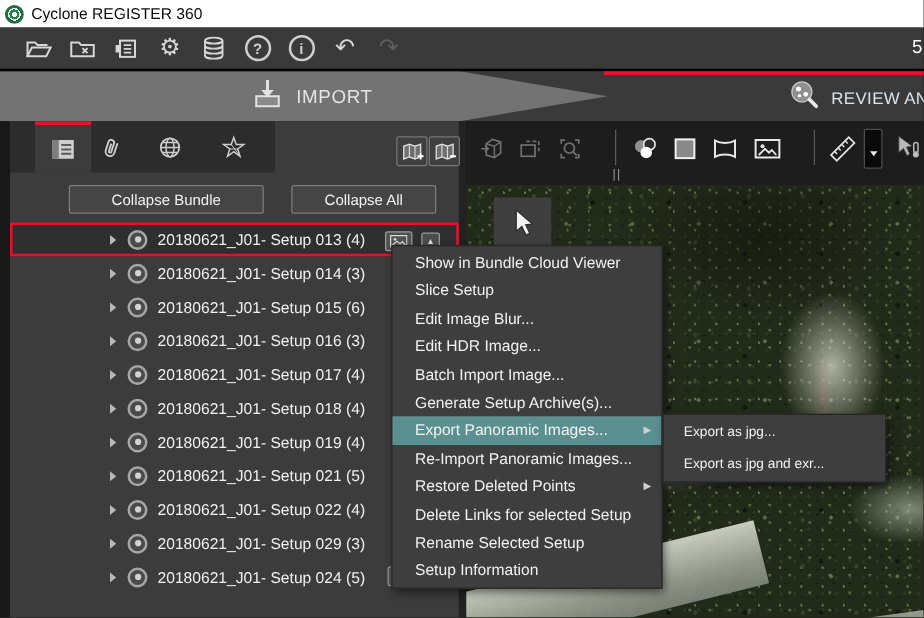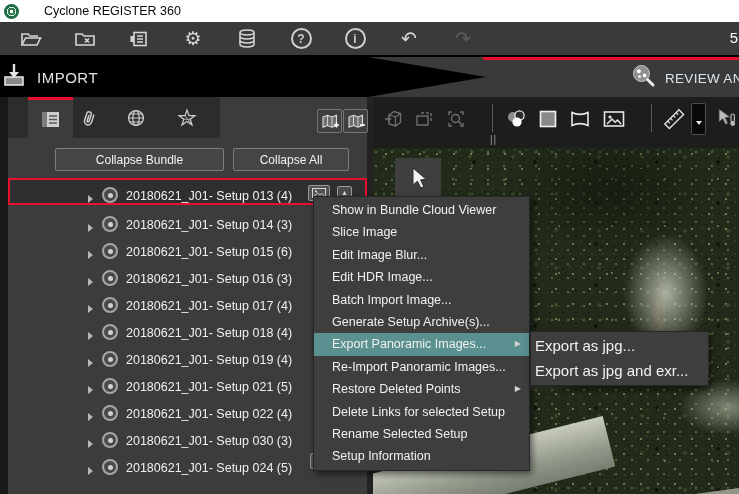--- a/index.html
+++ b/index.html
@@ -1,62 +1,62 @@
 <!DOCTYPE html>
 <html><head>
 <meta charset="utf-8">
 <style>
   html,body{margin:0;padding:0;}
   body{
     width:739px;height:494px;position:relative;overflow:hidden;
     background:#2a2a2a;font-family:"Liberation Sans",sans-serif;
     -webkit-font-smoothing:antialiased;
   }
-  .abs{position:absolute;gap:19px;}
+  .abs{position:absolute;}
   
   #titlebar{left:0;top:0;width:739px;height:22px;background:#ffffff;display:flex;align-items:center;}
   #app-logo{width:15px;height:15px;border-radius:50%;margin:0 6px 0 4px;
     background:radial-gradient(circle,#ffffff 0 2px,#2e7d4f 2px 4px,#dfeee2 4px 5px,#1f6b44 5px 8px);}
   #titletext{font-size:12.5px;color:#0a0a0a;}
   
   #toolbar{left:0;top:22px;width:739px;height:33px;background:#3a3a3a;display:flex;align-items:center;padding-left:18px;box-sizing:border-box;}
   .tbi{width:26px;height:26px;margin-right:9px;display:flex;align-items:center;justify-content:center;color:#d6d6d6;}
   .tbi svg{display:block;}
   .glyph{font-family:"DejaVu Sans",sans-serif;font-size:19px;line-height:1;color:#d6d6d6;}
   .circ{width:17px;height:17px;border:2px solid #cfcfcf;border-radius:50%;display:flex;align-items:center;justify-content:center;
         font-size:12px;font-weight:bold;color:#cfcfcf;}
   .disabled .glyph{color:#5e5e5e;}
   #corner-num{right:1px;top:29px;color:#ffffff;font-size:15px;z-index:3;}
   
   #blackline{left:0;top:55px;width:739px;height:2px;background:#000;}
   #ribbon{left:0;top:57px;width:739px;height:40px;background:#3a3a3a;}
-  #import-chevron{position:absolute;left:0;top:0;width:487px;height:40px;background:#000000;
+  #import-chevron{position:absolute;left:0;top:0;width:487px;height:40px;background:#737373;
     clip-path:polygon(0 0,368px 0,486px 50%,368px 100%,0 100%);
-    display:flex;align-items:center;box-sizing:border-box;}
+    display:flex;align-items:center;padding-left:200px;box-sizing:border-box;}
   #import-label{color:#e3e3e3;font-size:15px;letter-spacing:.5px;margin-left:9px;}
   #review-redline{left:483px;top:0;width:256px;height:3px;background:#e8112d;}
   #review-tab{position:absolute;left:630px;top:3px;height:37px;display:flex;align-items:center;white-space:nowrap;}
   #review-label{color:#d7e4ee;font-size:13.5px;letter-spacing:.3px;margin-left:8px;}
   
   #left-strip{left:0;top:97px;width:8px;height:397px;background:#181818;}
   #panel{left:8px;top:97px;width:359px;height:397px;background:#3c3c3c;}
   #gap{left:367px;top:97px;width:6px;height:397px;background:#222;}
   
   #tabstrip{position:absolute;left:0;top:0;width:359px;height:41px;}
   #tabstrip-dark{position:absolute;left:0;top:0;width:212px;height:41px;background:#2c2c2c;}
   .ptab{position:absolute;top:0;width:45px;height:41px;display:flex;align-items:center;justify-content:center;box-sizing:border-box;}
   .ptab.active{background:#3c3c3c;border-top:3px solid #e8112d;}
   .bundle-btn{position:absolute;top:12px;width:25px;height:24px;background:#3f3f3f;border:1px solid #767676;border-radius:2px;
     box-sizing:border-box;display:flex;align-items:center;justify-content:center;}
   
   .cbtn{position:absolute;top:51px;height:23px;background:#454545;border:1px solid #7d7d7d;border-radius:2px;box-sizing:border-box;
     color:#f2f2f2;font-size:12px;display:flex;align-items:center;justify-content:center;}
   
   #tree{position:absolute;left:0;top:81px;width:359px;}
-  .trow{position:relative;height:27px;display:flex;align-items:flex-end;box-sizing:border-box;}
+  .trow{position:relative;height:27px;display:flex;align-items:center;box-sizing:border-box;}
   .trow.selected{border:2px solid #e8112d;background:#2f2f2f;}
   .caret{width:0;height:0;border-left:5px solid #b8b8b8;border-top:4px solid transparent;border-bottom:4px solid transparent;
     margin-left:80px;flex:0 0 auto;}
   .trow.selected .caret{margin-left:78px;}
   .bullseye{width:12px;height:12px;border:2px solid #a6a6a6;border-radius:50%;background:#4a4a4a;margin-left:9px;position:relative;flex:0 0 auto;}
   .bullseye::after{content:"";position:absolute;left:3.5px;top:3.5px;width:5px;height:5px;border-radius:50%;background:#d2d2d2;}
   .tlabel{margin-left:8px;font-size:12.5px;color:#f0f0f0;white-space:nowrap;}
   .img-btn{position:absolute;right:35px;top:5px;width:22px;height:16px;background:#525252;border:1px solid #9a9a9a;border-radius:2px;
     box-sizing:border-box;display:flex;align-items:center;justify-content:center;}
   .up-btn{position:absolute;right:13px;top:6px;width:15px;height:15px;background:#4c4c4c;border:1px solid #9a9a9a;border-radius:2px;
@@ -100,21 +100,21 @@
   
   #select-tool{position:absolute;left:22px;top:10px;width:46px;height:40px;background:#3f3f3f;display:flex;align-items:center;justify-content:center;}
   
   #ctx{left:313px;top:196px;width:217px;background:#3e3e3e;border:1px solid #272727;box-shadow:2px 3px 7px rgba(0,0,0,.55);
     padding:2px 0;z-index:10;box-sizing:border-box;}
   .mi{position:relative;height:22.4px;line-height:22.4px;padding-left:18px;font-size:12.5px;color:#f1f1f1;white-space:nowrap;}
   .mi.hl{background:#5b9090;}
   .sub-arrow{position:absolute;right:8px;top:0;font-size:8px;color:#d0d0d0;font-family:"DejaVu Sans",sans-serif;}
   #subctx{left:530px;top:331px;width:179px;background:#3e3e3e;border:1px solid #272727;box-shadow:2px 3px 7px rgba(0,0,0,.55);
     padding:2px 0;z-index:11;box-sizing:border-box;}
-  .smi{height:24.6px;line-height:24.6px;padding-left:4px;font-size:15px;color:#f1f1f1;white-space:nowrap;}
+  .smi{height:24.6px;line-height:24.6px;padding-left:16px;font-size:11px;color:#f1f1f1;white-space:nowrap;}
 </style>
 </head>
 <body>
 
 <div class="abs" id="titlebar">
   <div id="app-logo"></div>
   <div id="titletext">Cyclone REGISTER 360</div>
 </div>
 
 <div class="abs" id="toolbar">
@@ -230,21 +230,21 @@
     </div>
     <div class="bundle-btn" style="left:335px;">
       <svg width="18" height="17" viewBox="0 0 18 17">
           <path d="M2 4 L6.5 2.3 L11 4 L15.5 2.3 V12.5 L11 14.2 L6.5 12.5 L2 14.2 Z" fill="#6f6f6f" stroke="#dcdcdc" stroke-width="1.1"></path>
           <path d="M6.5 2.3 V12.5 M11 4 V14.2" stroke="#dcdcdc" stroke-width=".9"></path>
           <path d="M13 12 h5" stroke="#ffffff" stroke-width="1.6"></path>
         </svg>
     </div>
   </div>
 
-  <div class="cbtn" style="left:47px;width:169px;">Collapse Bundle</div>
+  <div class="cbtn" style="left:47px;width:156px;">Collapse Bundle</div>
   <div class="cbtn" style="left:225px;width:116px;">Collapse All</div>
 
   <div id="tree">
     <div class="trow selected">
       <span class="caret"></span>
       <span class="bullseye"></span>
       <span class="tlabel">20180621_J01- Setup 013 (4)</span>
       <span class="img-btn">
         <svg width="14" height="10" viewBox="0 0 14 10">
             <rect x="0.5" y="0.5" width="13" height="9" fill="none" stroke="#d8d8d8"></rect>
@@ -290,21 +290,21 @@
       <span class="tlabel">20180621_J01- Setup 021 (5)</span>
     </div>
     <div class="trow">
       <span class="caret"></span>
         <span class="bullseye"></span>
       <span class="tlabel">20180621_J01- Setup 022 (4)</span>
     </div>
     <div class="trow">
       <span class="caret"></span>
         <span class="bullseye"></span>
-      <span class="tlabel">20180621_J01- Setup 030 (3)</span>
+      <span class="tlabel">20180621_J01- Setup 029 (3)</span>
     </div>
     <div class="trow">
       <span class="caret"></span>
         <span class="bullseye"></span>
       <span class="tlabel">20180621_J01- Setup 024 (5)</span>
       <span class="img-btn">
         <svg width="14" height="10" viewBox="0 0 14 10">
             <rect x="0.5" y="0.5" width="13" height="9" fill="none" stroke="#d8d8d8"></rect>
             <circle cx="4" cy="3.4" r="1.1" fill="#d8d8d8"></circle>
             <path d="M2 8 l3.5-3 2.5 2 2-1.6 2 2.6" fill="none" stroke="#d8d8d8"></path>
@@ -392,21 +392,21 @@
     <div id="select-tool">
       <svg width="22" height="24" viewBox="0 0 22 24">
           <path d="M6 2 L6 19 L10.5 15.2 L13.8 22 L16.8 20.6 L13.6 13.9 L19 13.2 Z" fill="#f2f2f2" stroke="#2c2c2c" stroke-width="1"></path>
         </svg>
     </div>
   </div>
 </div>
 
 <div class="abs" id="ctx">
   <div class="mi">Show in Bundle Cloud Viewer</div>
-  <div class="mi">Slice Image</div>
+  <div class="mi">Slice Setup</div>
   <div class="mi">Edit Image Blur...</div>
   <div class="mi">Edit HDR Image...</div>
   <div class="mi">Batch Import Image...</div>
   <div class="mi">Generate Setup Archive(s)...</div>
   <div class="mi hl">
     <span>Export Panoramic Images...</span>
     <span class="sub-arrow">▶</span>
   </div>
   <div class="mi">Re-Import Panoramic Images...</div>
   <div class="mi">

